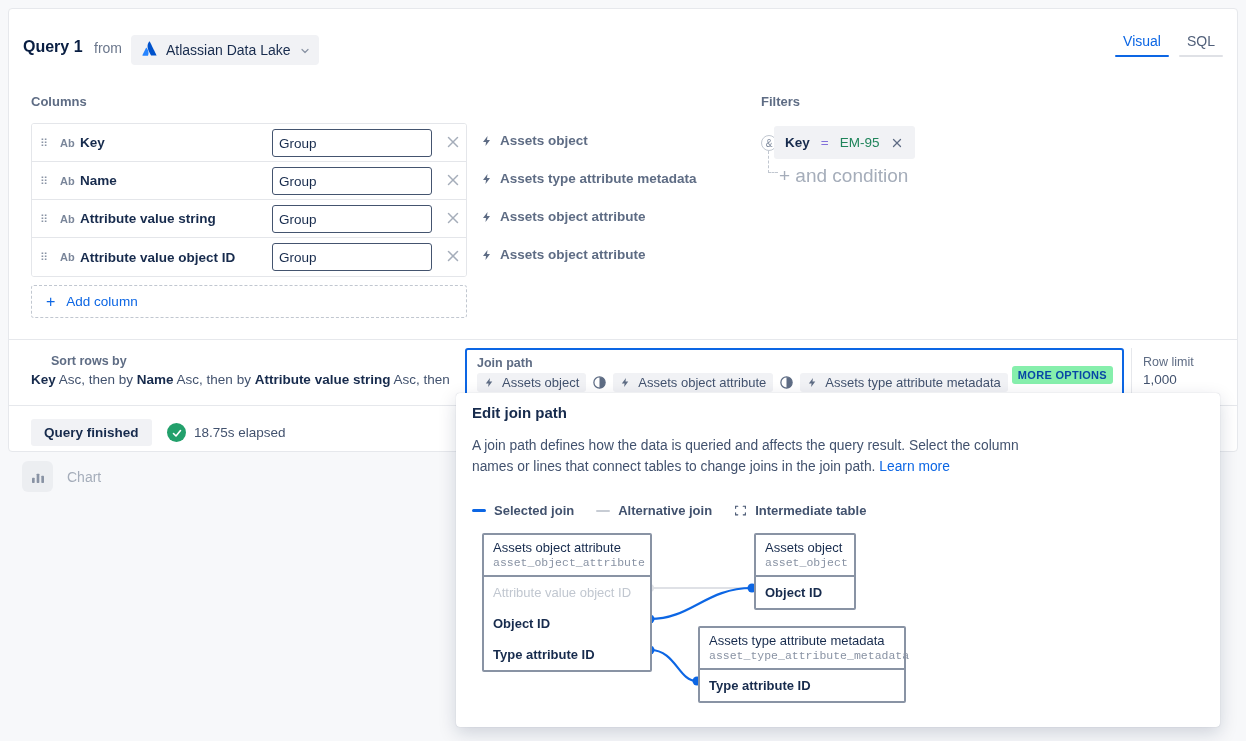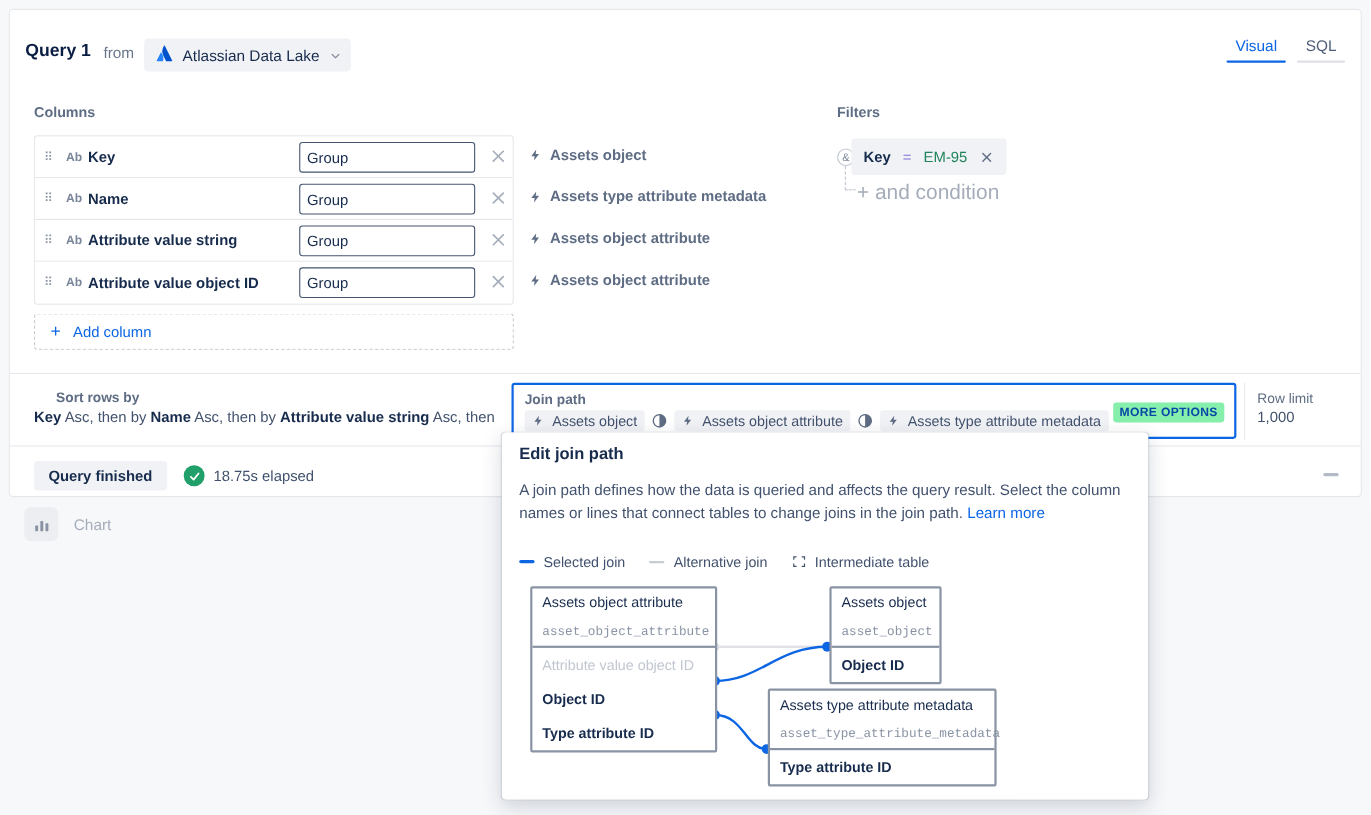--- a/index.html
+++ b/index.html
@@ -118,39 +118,39 @@
   .minimize{ position:absolute; right:20px; top:421px; width:14px; height:3px;
              background:#b3bac5; border-radius:2px; cursor:pointer;}
 
   
   .chart-strip{ position:absolute; left:22px; top:461px; display:flex; align-items:center; gap:14px;}
   .chart-btn{ width:31px; height:31px; background:#eceef1; border-radius:6px;
               display:flex; align-items:center; justify-content:center; cursor:pointer;}
   .chart-lbl{ font-size:14px; color:#a5adba;}
 
   
-  .modal{ position:absolute; left:456px; top:393px; width:588px; height:334px;
+  .modal{ position:absolute; left:456px; top:393px; width:764px; height:334px;
           background:#fff; border-radius:4px;
           box-shadow:0 6px 18px rgba(9,30,66,.17), 0 0 1px rgba(9,30,66,.25);}
   .m-title{ position:absolute; left:16px; top:11px; font-size:15px; font-weight:bold; color:#172b4d;}
   .m-body{ position:absolute; left:16px; top:42px; width:590px; font-size:13.8px;
            line-height:21px; color:#42526e;}
   .m-link{ color:#0c66e4; cursor:pointer;}
-  .legend{ position:absolute; left:16px; top:110px; display:flex; align-items:flex-end; gap:22px;}
+  .legend{ position:absolute; left:16px; top:110px; display:flex; align-items:flex-end; gap:22px;font-weight:bold;}
   .lg{ display:flex; align-items:center; gap:8px; font-size:13px; color:#42526e;}
   .lg-sel{ width:14px; height:3px; background:#0c66e4; border-radius:2px;}
   .lg-alt{ width:14px; height:2px; background:#c7ccd4; border-radius:2px;}
   .lg-int{ width:13px; height:13px; position:relative;}
 
   
   .diagram{ position:absolute; left:0; top:135px; width:632px; height:199px;}
   .tbl{ position:absolute; background:#fff; border:2px solid #8993a4; border-radius:2px;}
   .tbl-hd{ padding:5px 9px 6px; border-bottom:2px solid #8993a4;}
   .tbl-t{ font-size:13px; color:#172b4d;}
-  .tbl-s{ font-family:"Liberation Mono", monospace; font-size:11.5px; color:#8993a4; margin-top:13px;text-align:center;}
+  .tbl-s{ font-family:"Liberation Mono", monospace; font-size:11.5px; color:#8993a4; margin-top:1px;text-align:center;}
   .tbl-r{ padding:8px 9px; font-size:13px; font-weight:bold; color:#172b4d; cursor:pointer;}
   .tbl-r.dim{ color:#c1c7d0; font-weight:normal;}
   .tbl-r + .tbl-r{ border-top:0;}
   svg.wires{ position:absolute; left:0; top:0; width:632px; height:199px; pointer-events:none;}
 </style>
 </head>
 <body>
 
 <div class="query-card">
 

